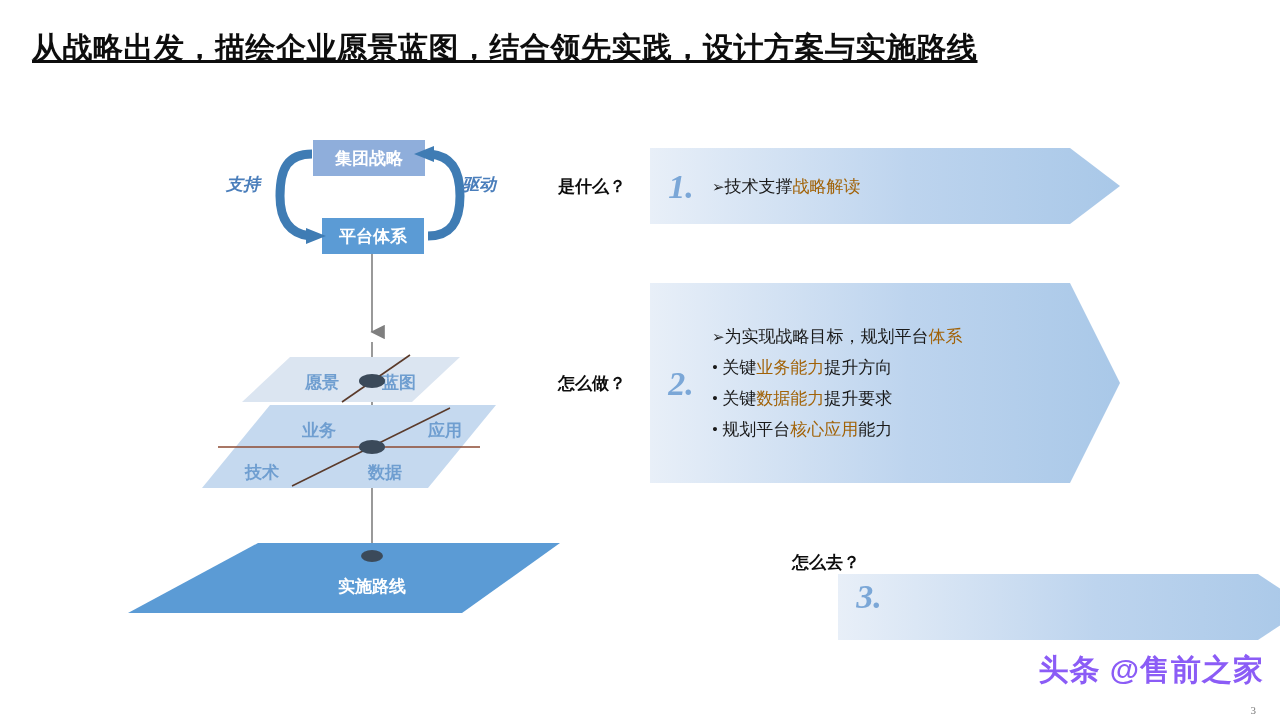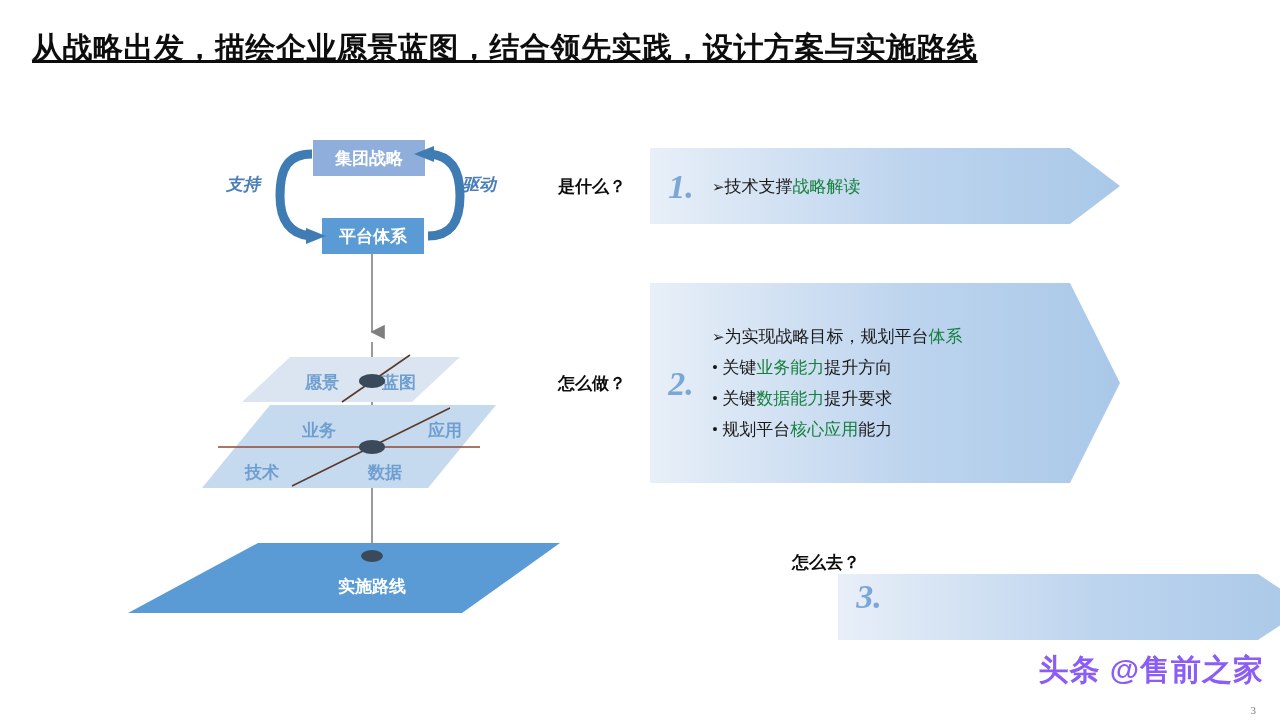--- a/index.html
+++ b/index.html
@@ -121,21 +121,21 @@
     font-size: 17px;
     color: #1a1a1a;
     white-space: nowrap;
     line-height: 1.0;
   }
   .banner-line.sub {
     padding-left: 22px;
   }
   .bullet-arrow { font-size: 15px; }
   .bullet-dot { font-size: 17px; }
-  .hl { color: #15803d; }
+  .hl { color: #a16207; }
   .banner-line.spaced { padding: 7px 0; }
 
   
   #watermark {
     position: absolute;
     right: 16px;
     bottom: 29px;
     font-family: "Liberation Sans", "DejaVu Sans", sans-serif;
     font-weight: bold;
     font-size: 30px;

